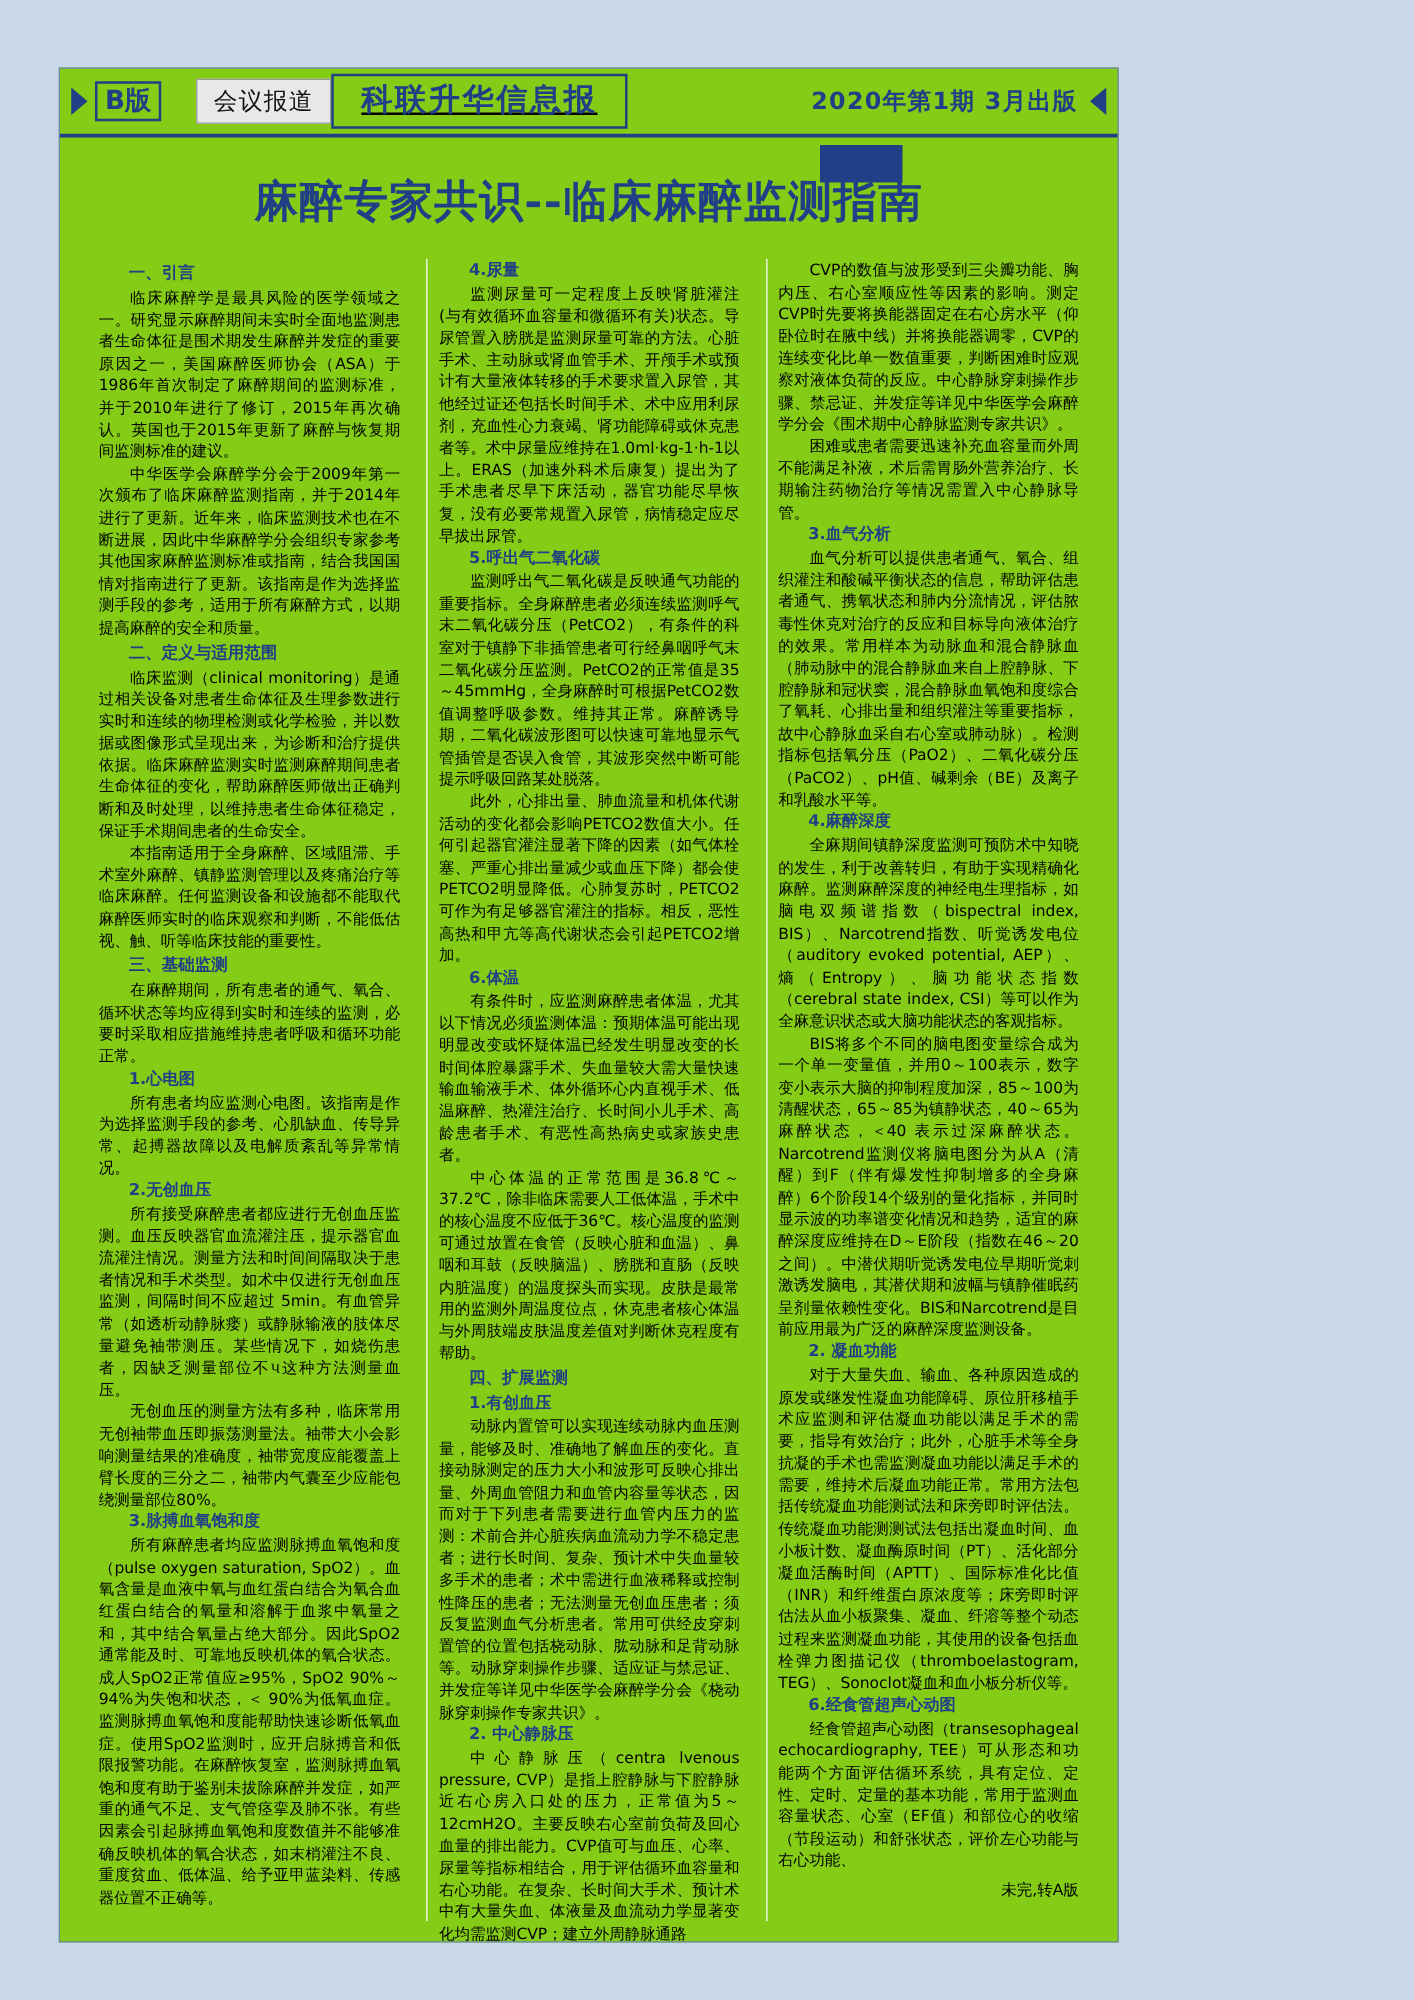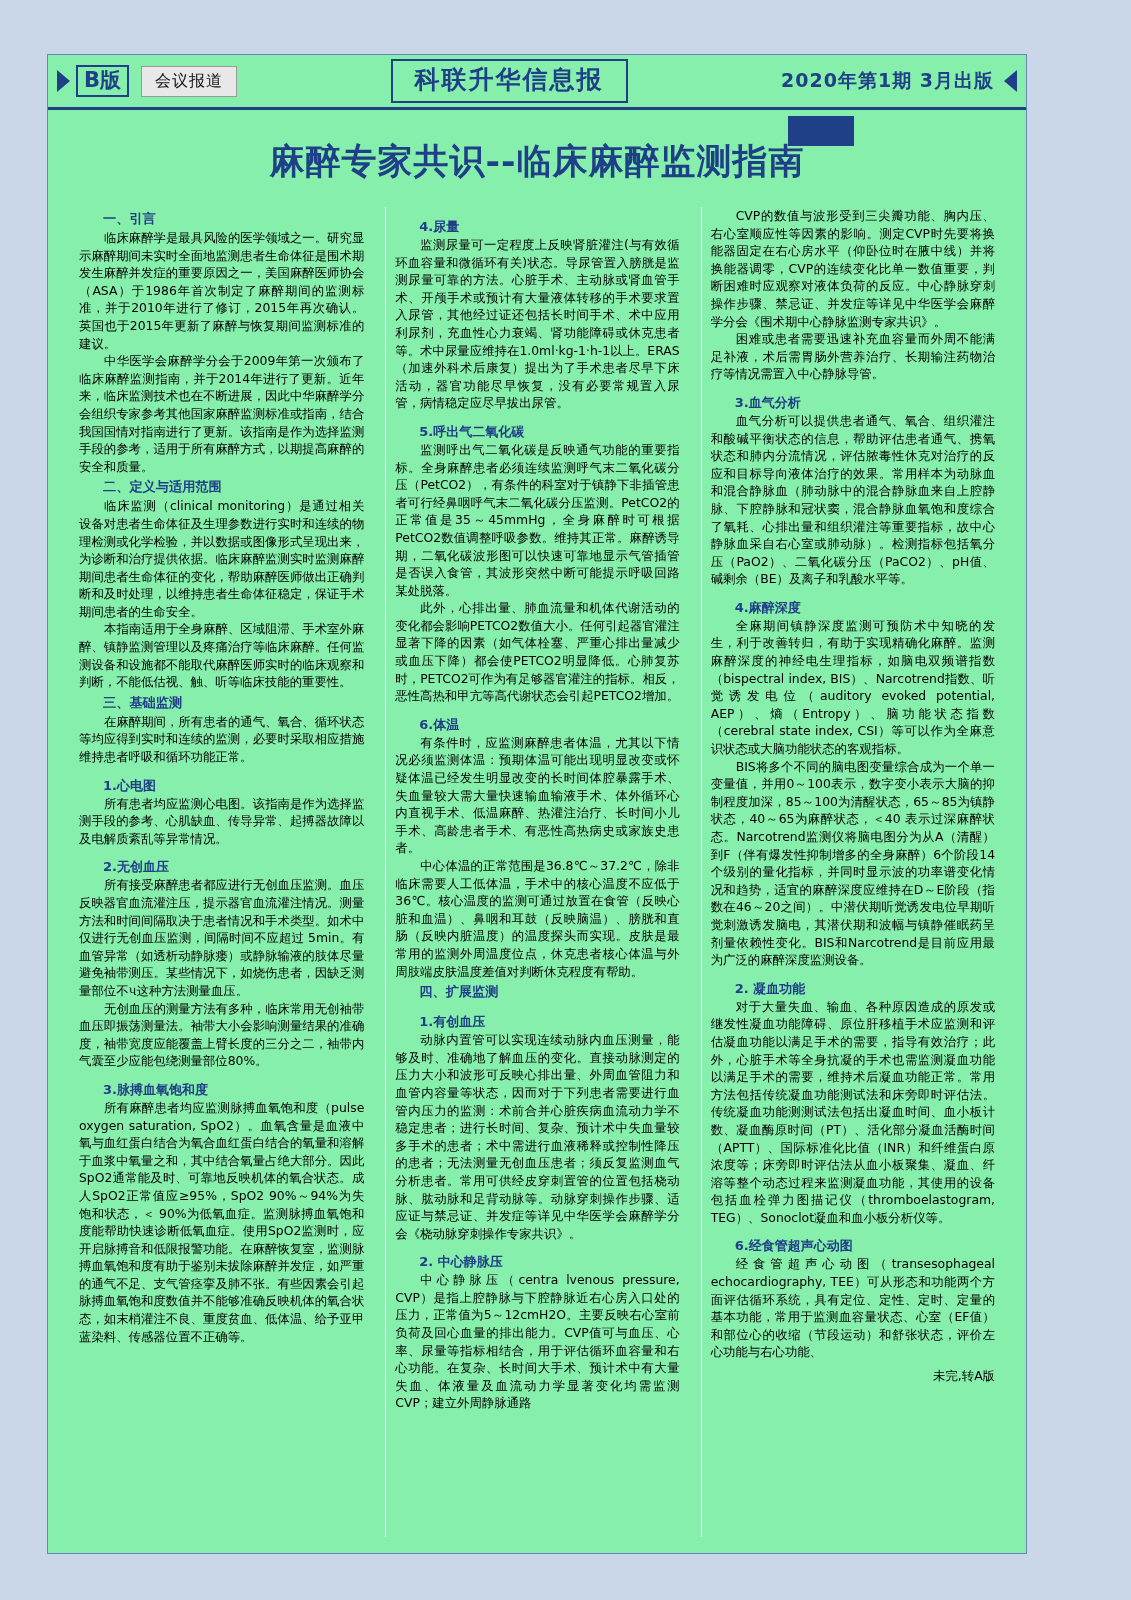--- a/index.html
+++ b/index.html
@@ -2,44 +2,44 @@
 <html><head>
 <meta charset="utf-8">
 <style>
   html,body{margin:0;padding:0;}
   body{
     width:1131px;height:1600px;
     background:#c9d7e8;
     font-family:"DejaVu Sans","Liberation Sans",sans-serif;
   }
   .page{
-    position:absolute;left:47px;top:54px;width:980px;height:1500px;
-    background:#86efac;
+    position:absolute;left:47px;top:54px;width:848px;height:1500px;
+    background:#84cc16;
     border:1px solid #6a86b0;
     box-sizing:border-box;
   }
   
   .masthead{
     position:relative;height:52px;border-bottom:3px solid #1f3f86;
     display:flex;align-items:center;
   }
   .mh-arrow-l{
     width:0;height:0;border-top:11px solid transparent;border-bottom:11px solid transparent;
     border-left:13px solid #1f3f86;margin-left:9px;margin-right:6px;
   }
   .mh-bver{
     border:2px solid #1f3f86;font-weight:bold;font-size:21px;color:#1f3f86;
     padding:0px 6px 2px 6px;line-height:26px;
   }
   .mh-sec{
-    margin-left:12px;background:#e8e8e8;border:1px solid #999;
-    font-size:16px;color:#111;padding:4px 13px;letter-spacing:1px;
+    margin-left:28px;background:#e8e8e8;border:1px solid #999;
+    font-size:19px;color:#111;padding:4px 13px;letter-spacing:1px;
   }
   .mh-title-wrap{
-    flex:1;display:flex;justify-content:center;align-items:center;
+    flex:1;display:flex;justify-content:flex-start;align-items:center;text-decoration:underline;
   }
   .mh-title{
     border:2px solid #1f3f86;color:#1f3f86;font-weight:bold;font-size:25px;
     padding:2px 22px 5px 22px;letter-spacing:2px;
     font-family:"DejaVu Serif","Liberation Serif",serif;
   }
   .mh-date{
     font-size:19px;color:#1f3f86;font-weight:bold;margin-right:10px;letter-spacing:1px;
   }
   .mh-arrow-r{
@@ -67,21 +67,21 @@
     text-align:justify;
     font-family:"DejaVu Sans","Liberation Sans",sans-serif;
   }
   .col + .col{border-left:1px solid #ffffff;}
   .h2{
     color:#1f3f86;font-weight:bold;font-size:13.2px;line-height:20px;
     margin:2px 0 0 0;text-indent:24px;
   }
   .h3{
     color:#1f3f86;font-weight:bold;font-size:13px;line-height:19px;
-    margin:10px 0 0 0;text-indent:24px;
+    margin:0 0 0 0;text-indent:24px;
   }
   p.body{margin:0;text-indent:25px;}
   .sign{
     text-align:right;font-size:12.4px;margin-top:6px;color:#000;
   }
 </style>
 </head>
 <body>
 
 <div class="page">

